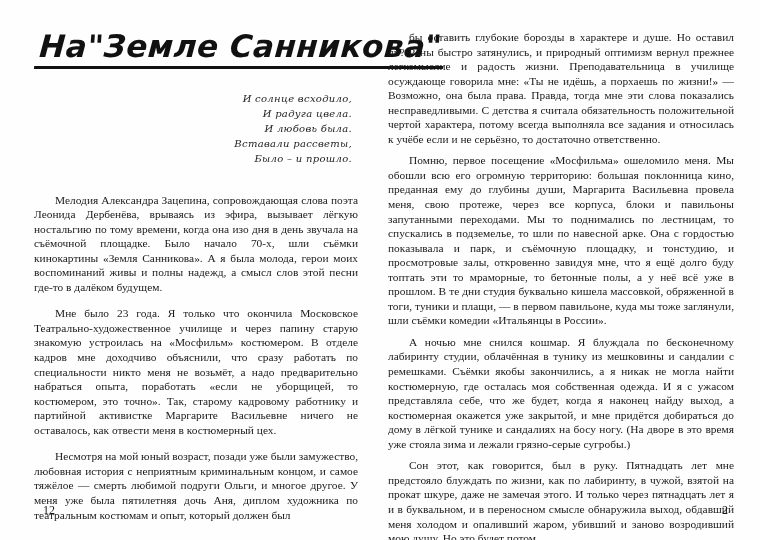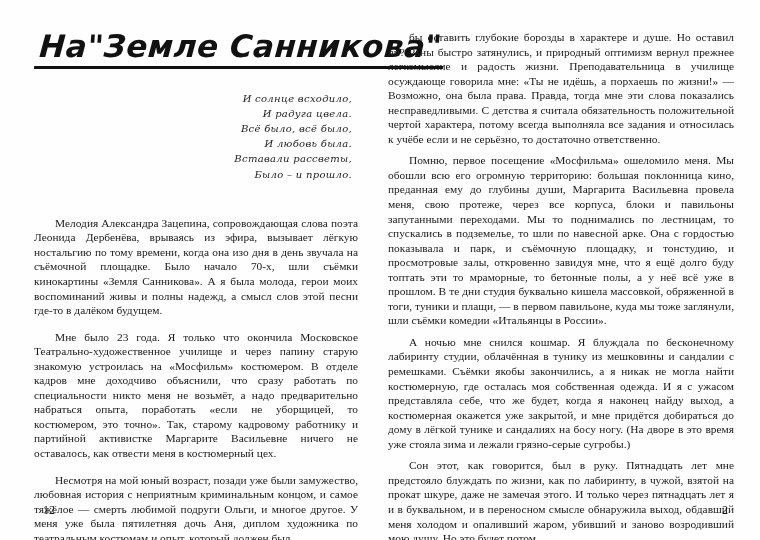--- a/index.html
+++ b/index.html
@@ -83,21 +83,21 @@
   .para {
     margin: 0;
     text-align: justify;
     text-justify: inter-word;
     text-indent: 21px;
     font-size: 11.4px;
     line-height: 14.55px;
     hyphens: auto;
     color: #1a1a1a;
   }
-  .leaf-left .para.first { margin-top: 34px; font-family: Liberation Serif, serif; }
+  .leaf-left .para.first { margin-top: 26px; font-family: Liberation Serif, serif; }
   .leaf-left .para + .para { margin-top: 12px; }
   .leaf-right .para + .para { margin-top: 7px; }
 
   
   .folio {
     position: absolute;
     bottom: 22px;
     font-size: 12px;
     color: #1a1a1a;
     font-family: "Liberation Serif", "DejaVu Serif", serif;
@@ -113,21 +113,20 @@
 
     <div class="leaf leaf-left">
 
       <div class="title-block">
         <span class="chapter-title">На"Земле Санникова"</span>
       </div>
 
       <div class="poem">
         <span class="poem-line">И солнце всходило,</span>
         <span class="poem-line">И радуга цвела.</span>
-        <span class="poem-line">Всё было, всё было,</span>
         <span class="poem-line">И любовь была.</span>
         <span class="poem-line">Вставали рассветы,</span>
         <span class="poem-line">Было – и прошло.</span>
       </div>
 
       <div class="body-col">
         <p class="para first">Мелодия Александра Зацепина, сопровождающая слова поэта Леонида Дербенёва, врываясь из эфира, вызывает лёгкую ностальгию по тому времени, когда она изо дня в день звучала на съёмочной площадке. Было начало 70-х, шли съёмки кинокартины «Земля Санникова». А я была молода, герои моих воспоминаний живы и полны надежд, а смысл слов этой песни где-то в далёком будущем.</p>
         <p class="para">Мне было 23 года. Я только что окончила Московское Театрально-художественное училище и через папину старую знакомую устроилась на «Мосфильм» костюмером. В отделе кадров мне доходчиво объяснили, что сразу работать по специальности никто меня не возьмёт, а надо предварительно набраться опыта, поработать «если не уборщицей, то костюмером, это точно». Так, старому кадровому работнику и партийной активистке Маргарите Васильевне ничего не оставалось, как отвести меня в костюмерный цех.</p>
         <p class="para">Несмотря на мой юный возраст, позади уже были замужество, любовная история с неприятным криминальным концом, и самое тяжёлое — смерть любимой подруги Ольги, и многое другое. У меня уже была пятилетняя дочь Аня, диплом художника по театральным костюмам и опыт, который должен был</p>
       </div>

